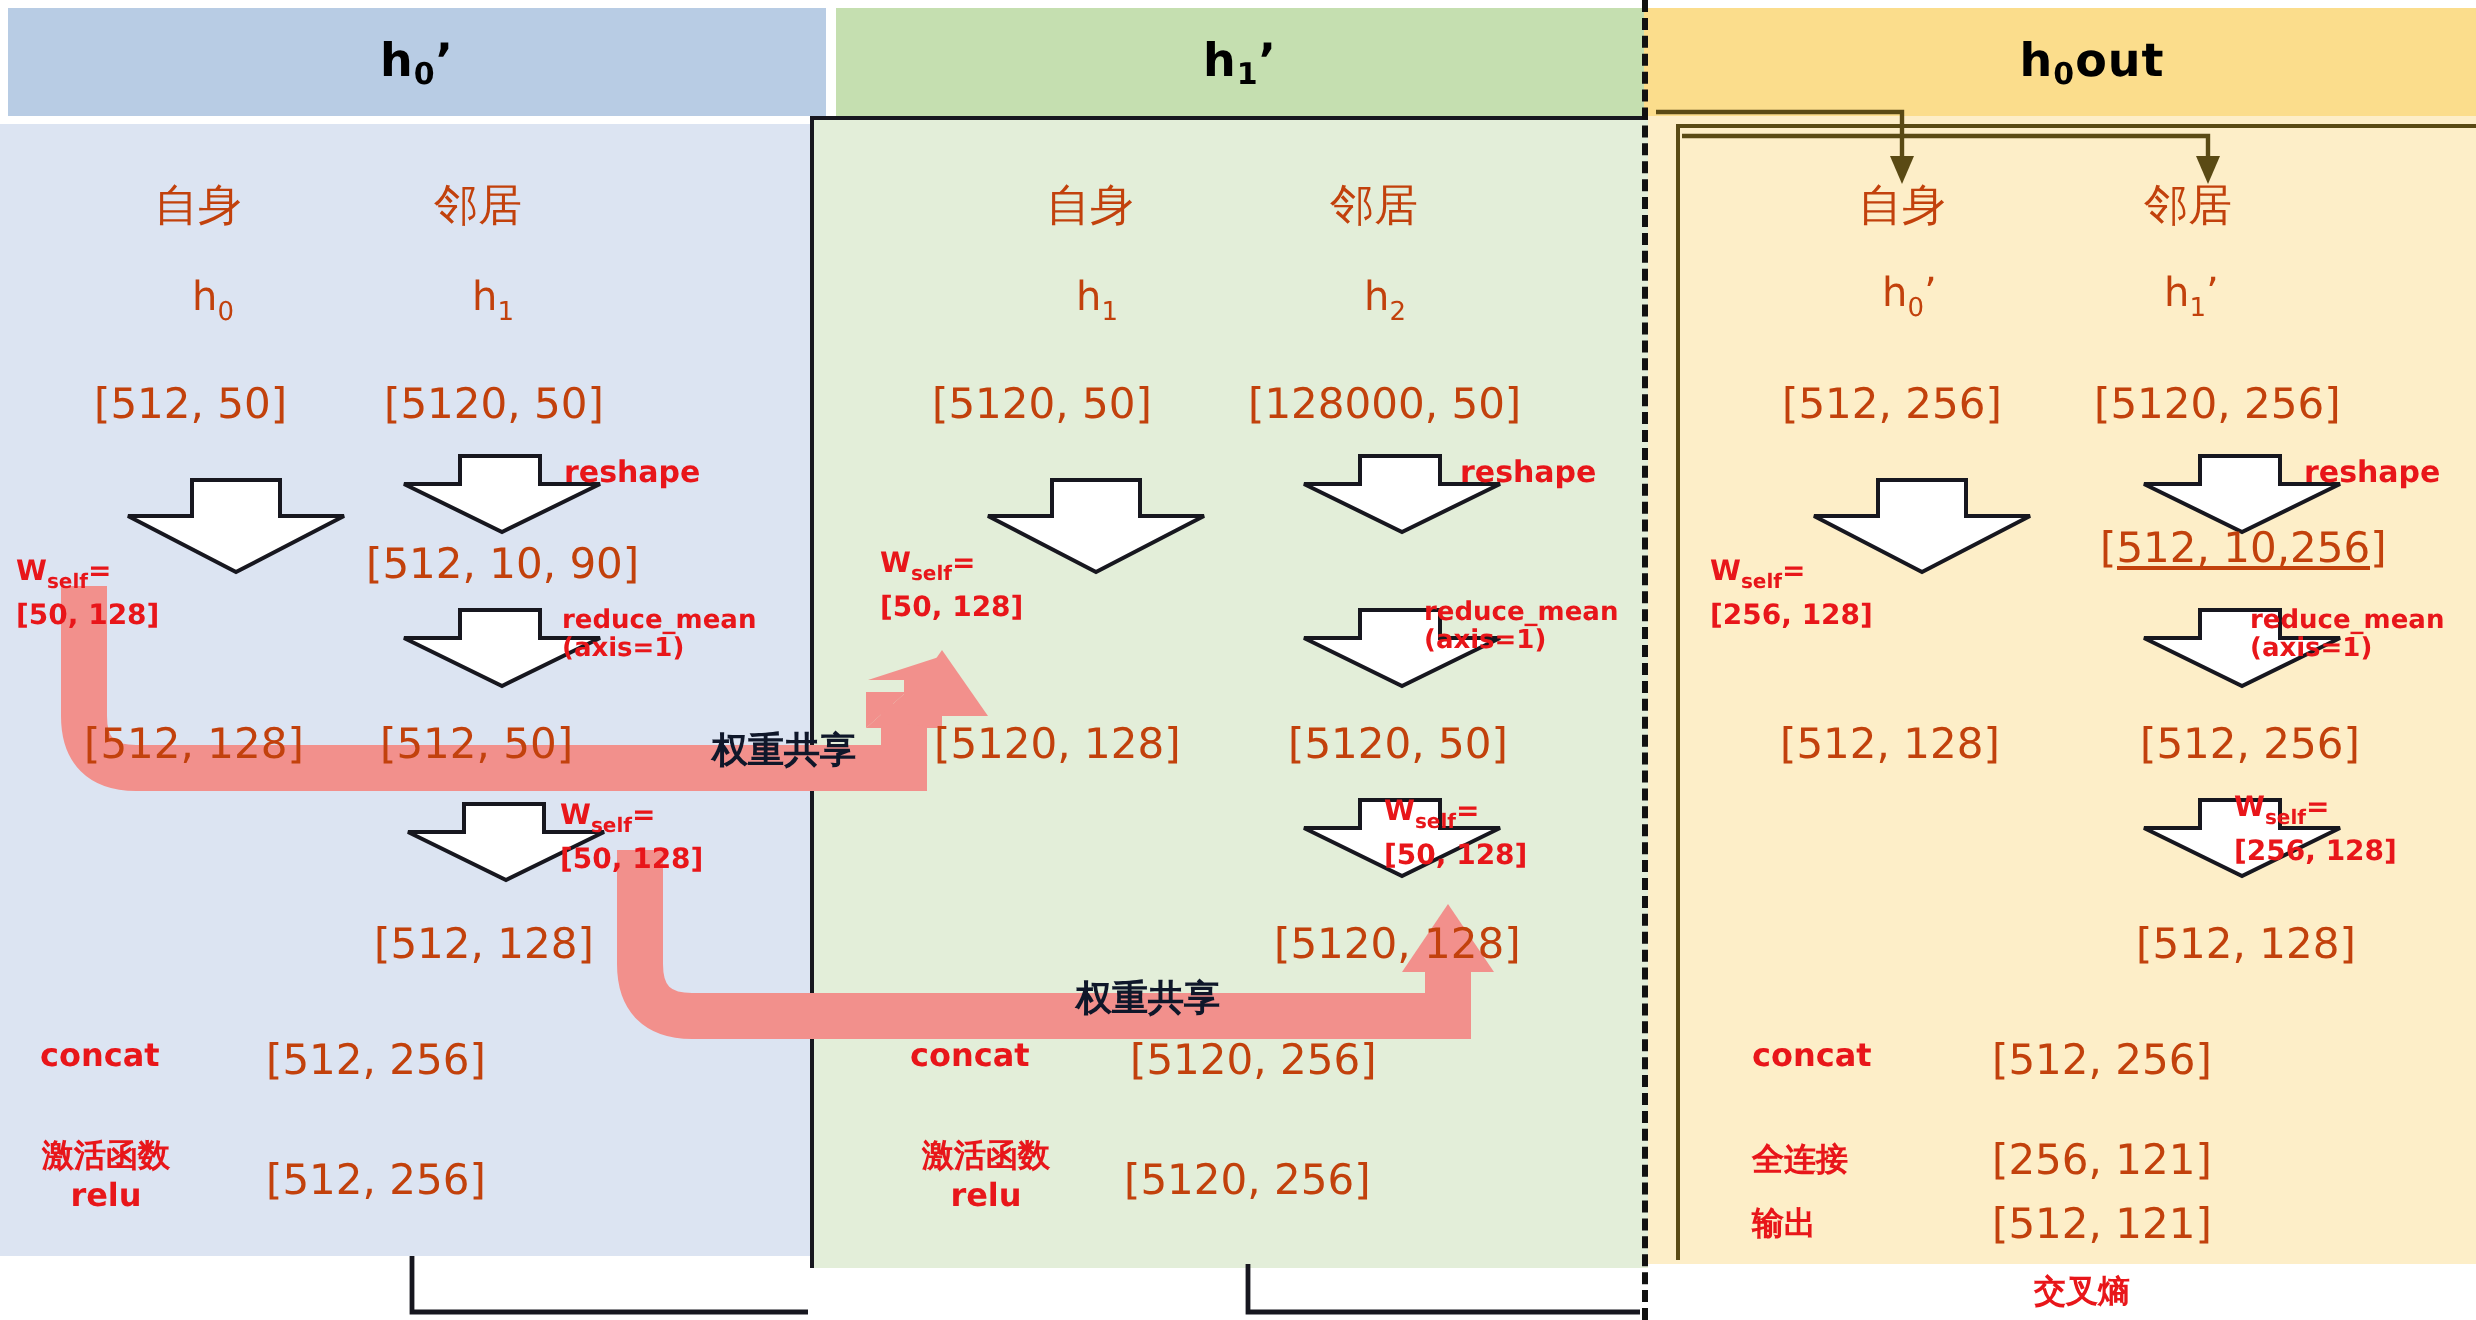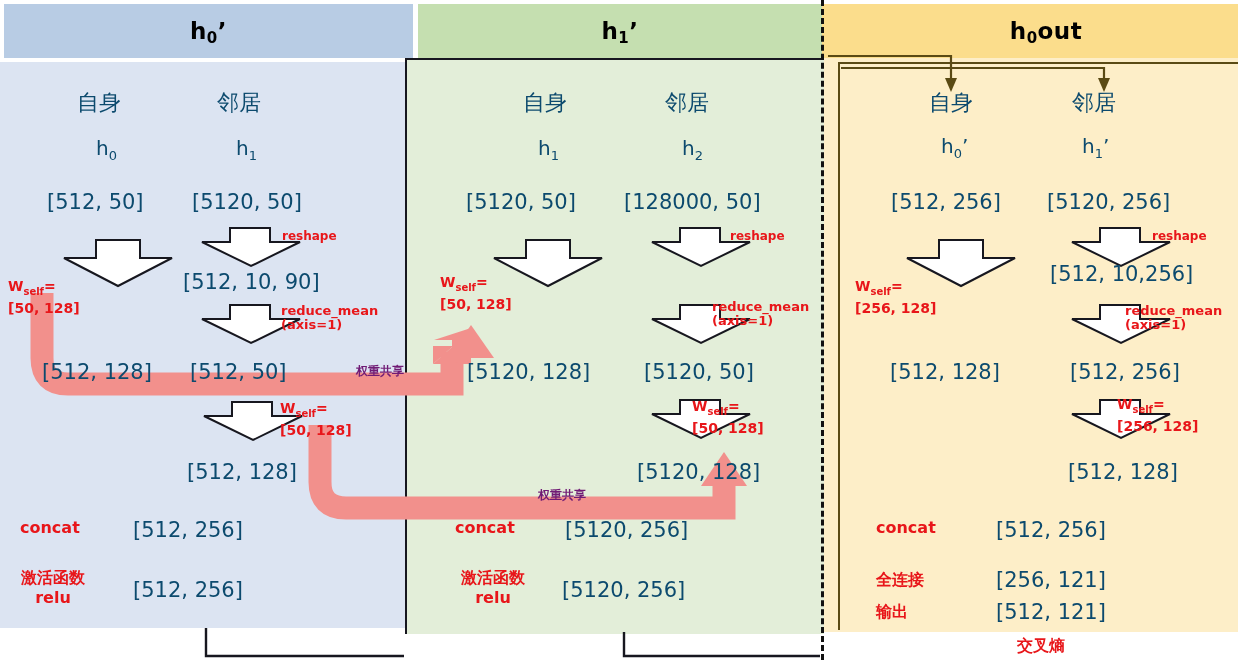--- a/index.html
+++ b/index.html
@@ -29,31 +29,31 @@
          border-left:2px solid #5a4a14;border-top:2px solid #5a4a14;}
   #body3bg{position:absolute;left:822px;top:58px;width:416px;height:574px;background:#fdeec8;}
 
   
   #divider{
     position:absolute;left:821px;top:0px;width:0;height:660px;
     border-left:3px dashed #111;
   }
 
   
-  .t{position:absolute;white-space:nowrap;color:#0c4a6e;}
+  .t{position:absolute;white-space:nowrap;color:#c2410c;}
   .cn{font-size:22px;font-weight:400;}
   .hlabel{font-size:20px;}
   .hlabel sub{font-size:13px;}
   .shape{font-size:21px;}
   .redsm{font-size:13px;line-height:14px;}
-  .redmd{font-size:12px;line-height:16px;}
+  .redmd{font-size:15px;line-height:16px;}
   .wself{font-size:14px;font-weight:bold;color:#e8161a;line-height:16px;}
   .wself sub{font-size:10px;}
   .cnred{color:#e8161a;font-weight:bold;font-size:16px;line-height:20px;}
-  .sharelbl{font-size:12px;font-weight:bold;color:#701a75;}
+  .sharelbl{font-size:18px;font-weight:bold;color:#0f172a;}
 
   
   .barrow{position:absolute;}
   .barrow svg{display:block;}
 
   
   #ribbons{position:absolute;left:0;top:0;width:1238px;height:660px;}
   #connectors{position:absolute;left:0;top:0;width:1238px;height:660px;}
 </style>
 </head>
@@ -230,21 +230,21 @@
   <div class="t cn" style="left:1072px;top:88px;">邻居</div>
   <div class="t hlabel" style="left:1082px;top:134px;"><span>h</span><sub>1</sub><span>’</span></div>
   <div class="t shape" style="left:1047px;top:190px;">[5120, 256]</div>
 
   <div class="barrow" style="left:1068px;top:226px;">
     <svg width="106" height="42" viewBox="0 0 106 42">
         <polygon points="32,2 72,2 72,16 102,16 53,40 4,16 32,16" fill="#fff" stroke="#17171f" stroke-width="2"></polygon>
       </svg>
   </div>
   <div class="t redmd" style="left:1152px;top:228px;color:#e8161a;font-weight:bold;">reshape</div>
-  <div class="t shape" style="left:1050px;top:262px;">[512, 10,256]</div>
+  <div class="t shape" style="left:1050px;top:262px;text-decoration:underline;">[512, 10,256]</div>
 
   <div class="barrow" style="left:1068px;top:303px;">
     <svg width="106" height="42" viewBox="0 0 106 42">
         <polygon points="32,2 72,2 72,16 102,16 53,40 4,16 32,16" fill="#fff" stroke="#17171f" stroke-width="2"></polygon>
       </svg>
   </div>
   <div class="t redsm" style="left:1125px;top:304px;color:#e8161a;font-weight:bold;">
     <span>reduce_mean</span><br><span>(axis=1)</span>
   </div>
   <div class="t shape" style="left:1070px;top:360px;">[512, 256]</div>

